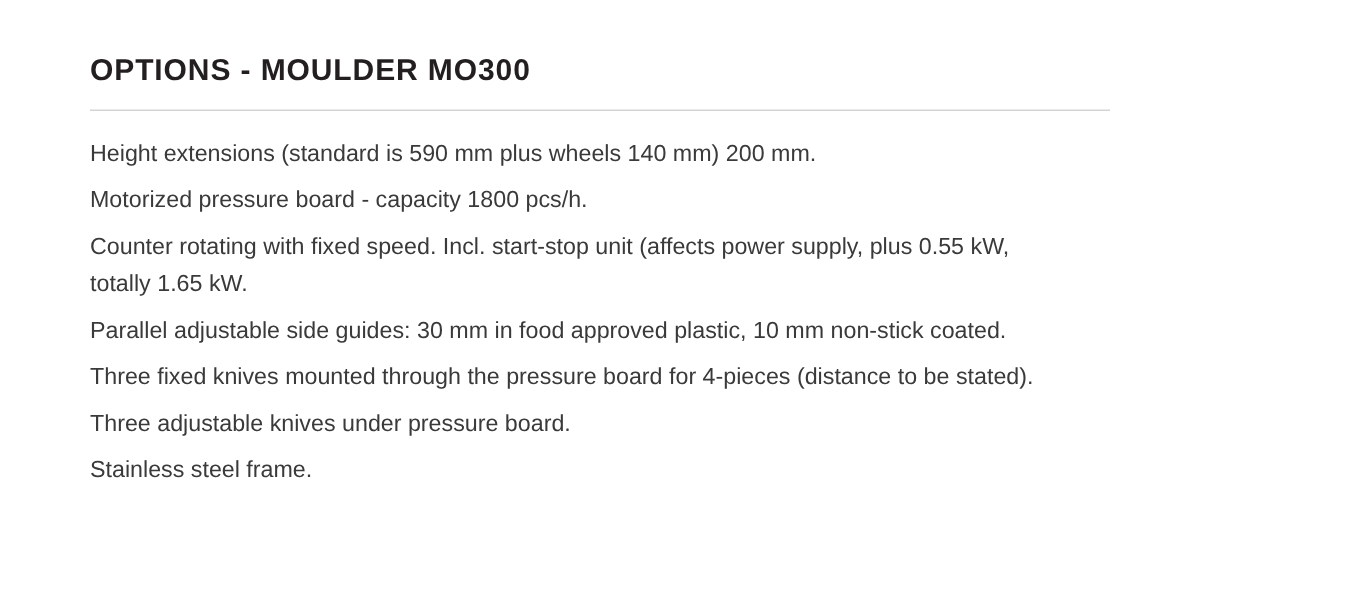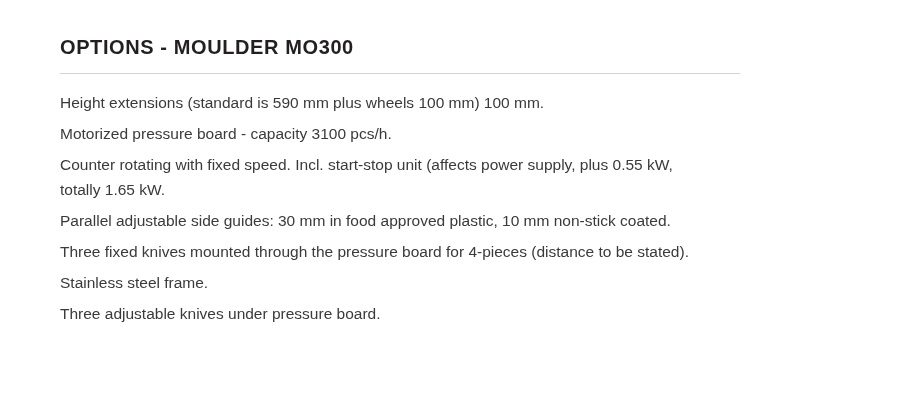--- a/index.html
+++ b/index.html
@@ -51,21 +51,21 @@
     font-family: "Liberation Sans", sans-serif;
   }
 </style>
 </head>
 <body>
 
 <div class="page">
   <h1 class="doc-title">OPTIONS - MOULDER MO300</h1>
   <div class="title-rule"></div>
   <ul class="options-list">
-    <li>Height extensions (standard is 590 mm plus wheels 100 mm) 100 mm.</li>
-    <li>Motorized pressure board - capacity 3100 pcs/h.</li>
+    <li>Height extensions (standard is 590 mm plus wheels 140 mm) 200 mm.</li>
+    <li>Motorized pressure board - capacity 1800 pcs/h.</li>
     <li>Counter rotating with fixed speed. Incl. start-stop unit (affects power supply, plus 0.55 kW, totally 1.65 kW.</li>
     <li>Parallel adjustable side guides: 30 mm in food approved plastic, 10 mm non-stick coated.</li>
     <li>Three fixed knives mounted through the pressure board for 4-pieces (distance to be stated).</li>
+    <li>Three adjustable knives under pressure board.</li>
     <li>Stainless steel frame.</li>
-    <li>Three adjustable knives under pressure board.</li>
   </ul>
 </div>
 
 </body></html>

